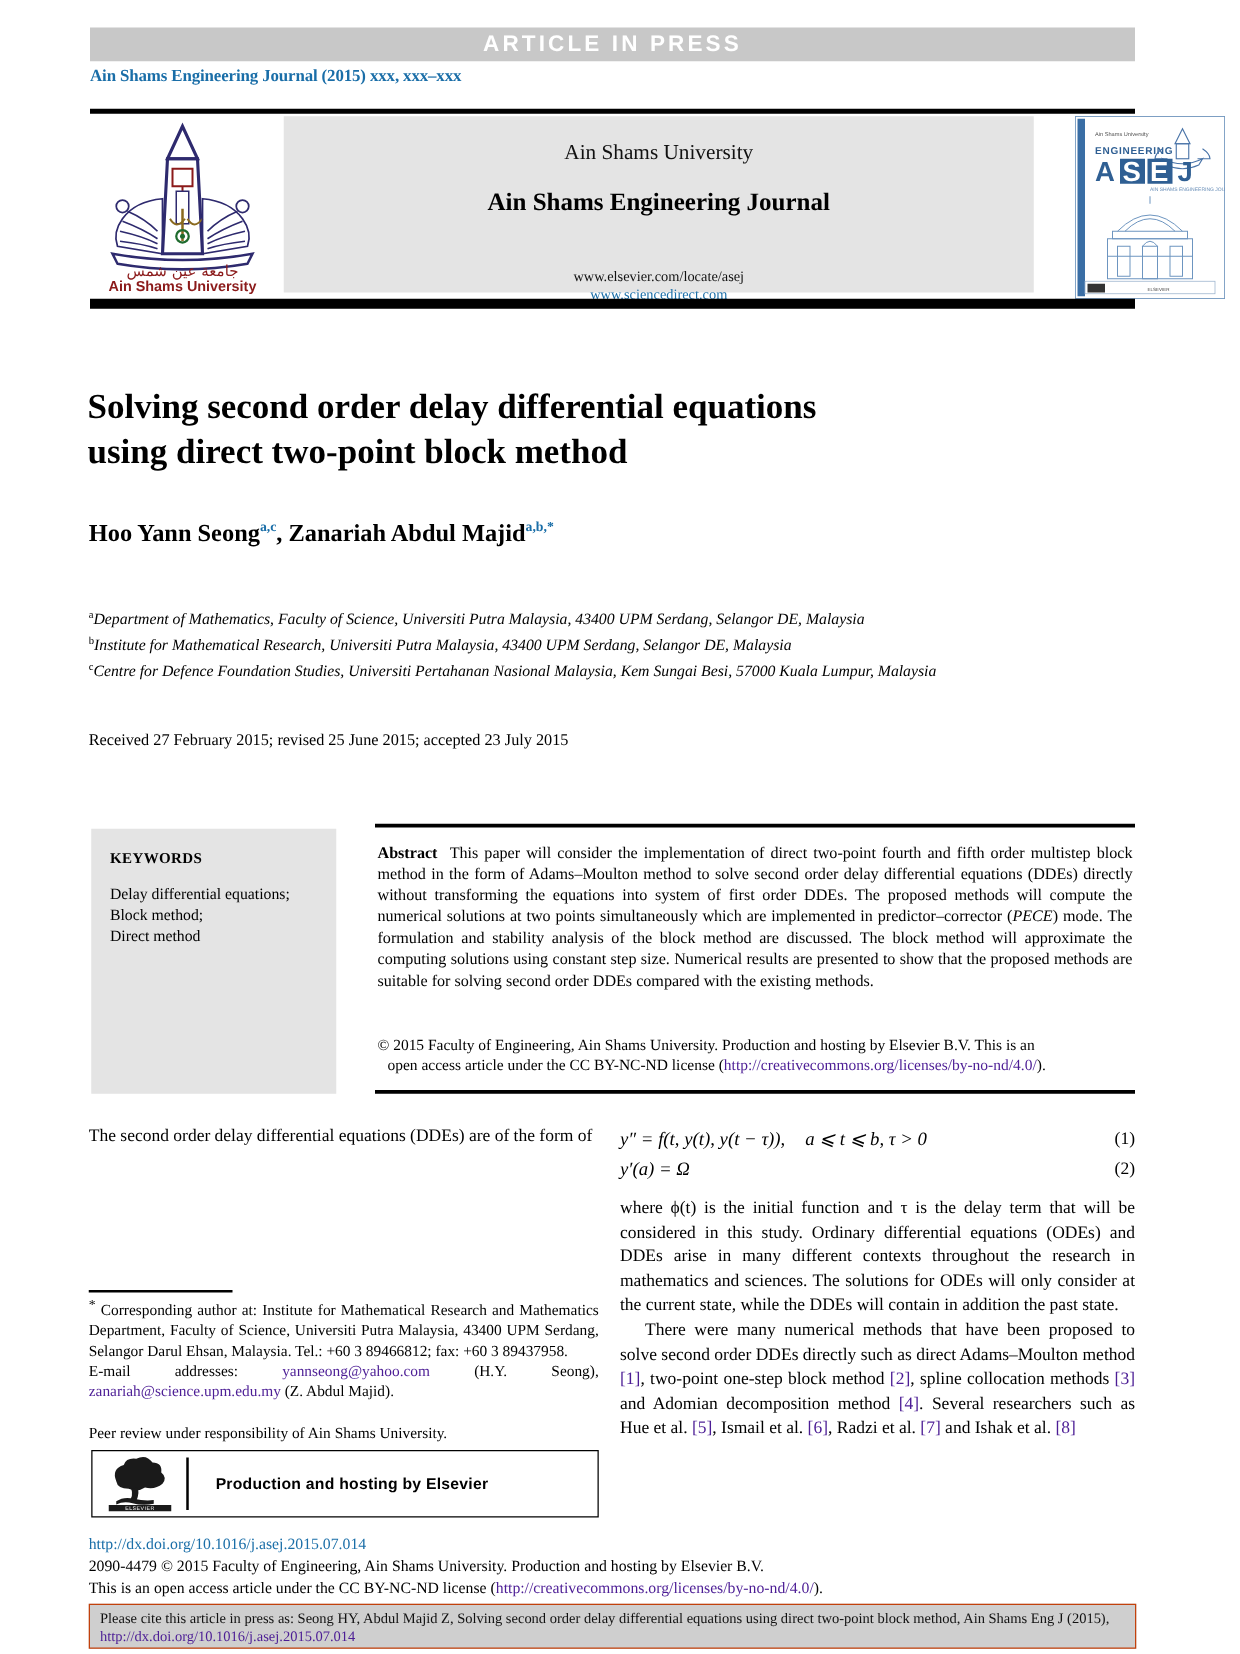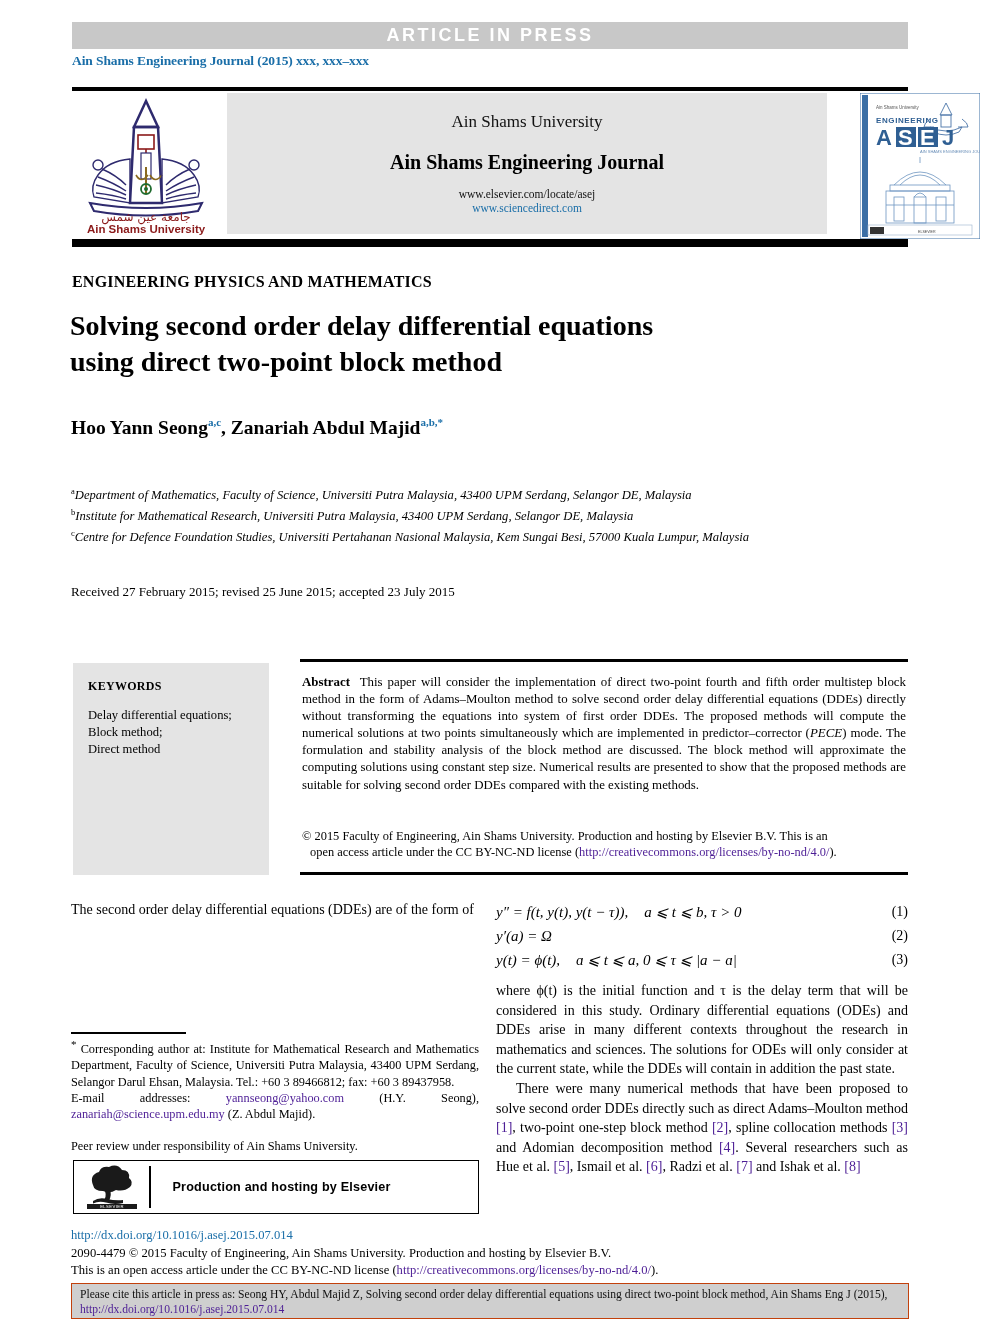--- a/index.html
+++ b/index.html
@@ -101,21 +101,21 @@
     color: #111;
   }
   .mast-journal {
     margin-top: 19px;
     font-size: 20px;
     font-weight: bold;
     font-family: "Liberation Serif", serif;
     color: #000;
   }
   .mast-url1 {
-    margin-top: 14px;
+    margin-top: 42px;
     font-size: 11.5px;
     color: #111;
   }
   .mast-url2 {
     margin-top: 2px;
     font-size: 11.5px;
     color: #1a6ea8;
   }
   .mast-cover {
     position: absolute;
@@ -503,21 +503,20 @@
           <path d="M54 104 q6 -8 12 0"></path>
         </g>
         <rect x="8" y="132" width="104" height="10" fill="#ffffff" stroke="#9ab2cc" stroke-width="0.6"></rect>
         <rect x="10" y="134" width="14" height="7" fill="#333"></rect>
         <text x="58" y="139.5" font-family="'Liberation Sans',sans-serif" font-size="3.6" fill="#444">ELSEVIER</text>
       </svg>
     </div>
   </div>
   <div class="mast-rule-bottom"></div>
 
-  <div class="sec-label">ENGINEERING PHYSICS AND MATHEMATICS</div>
 
   <div class="title">
     <span>Solving second order delay differential equations</span><br>
     <span>using direct two-point block method</span>
   </div>
 
   <div class="authors">
     <span>Hoo Yann Seong</span><sup>a,c</sup><span>, </span><span>Zanariah Abdul Majid</span><sup>a,b,</sup><sup>*</sup>
   </div>
 
@@ -579,24 +578,20 @@
   <div class="col-right">
     <div class="eq-block">
       <div class="eqrow">
         <span>y″ = f(t, y(t), y(t − τ)),</span><span class="sp"></span><span>a ⩽ t ⩽ b, τ &gt; 0</span>
         <span class="num">(1)</span>
       </div>
       <div class="eqrow">
         <span>y′(a) = Ω</span>
         <span class="num">(2)</span>
       </div>
-      <div class="eqrow">
-        <span>y(t) = ϕ(t),</span><span class="sp"></span><span>ɑ ⩽ t ⩽ a,   0 ⩽ τ ⩽ |a − ɑ|</span>
-        <span class="num">(3)</span>
-      </div>
     </div>
 
     <p class="para">where ϕ(t) is the initial function and τ is the delay term that will be considered in this study. Ordinary differential equations (ODEs) and DDEs arise in many different contexts throughout the research in mathematics and sciences. The solutions for ODEs will only consider at the current state, while the DDEs will contain in addition the past state.</p>
 
     <p class="para indent"><span>There were many numerical methods that have been proposed to solve second order DDEs directly such as direct Adams–Moulton method </span><span class="lnk">[1]</span><span>, two-point one-step block method </span><span class="lnk">[2]</span><span>, spline collocation methods </span><span class="lnk">[3]</span><span> and Adomian decomposition method </span><span class="lnk">[4]</span><span>. Several researchers such as Hue et al. </span><span class="lnk">[5]</span><span>, Ismail et al. </span><span class="lnk">[6]</span><span>, Radzi et al. </span><span class="lnk">[7]</span><span> and Ishak et al. </span><span class="lnk">[8]</span></p>
   </div>
 
   <div class="doi">http://dx.doi.org/10.1016/j.asej.2015.07.014</div>
   <div class="issn">
     <span>2090-4479 © 2015 Faculty of Engineering, Ain Shams University. Production and hosting by Elsevier B.V.</span><br>

